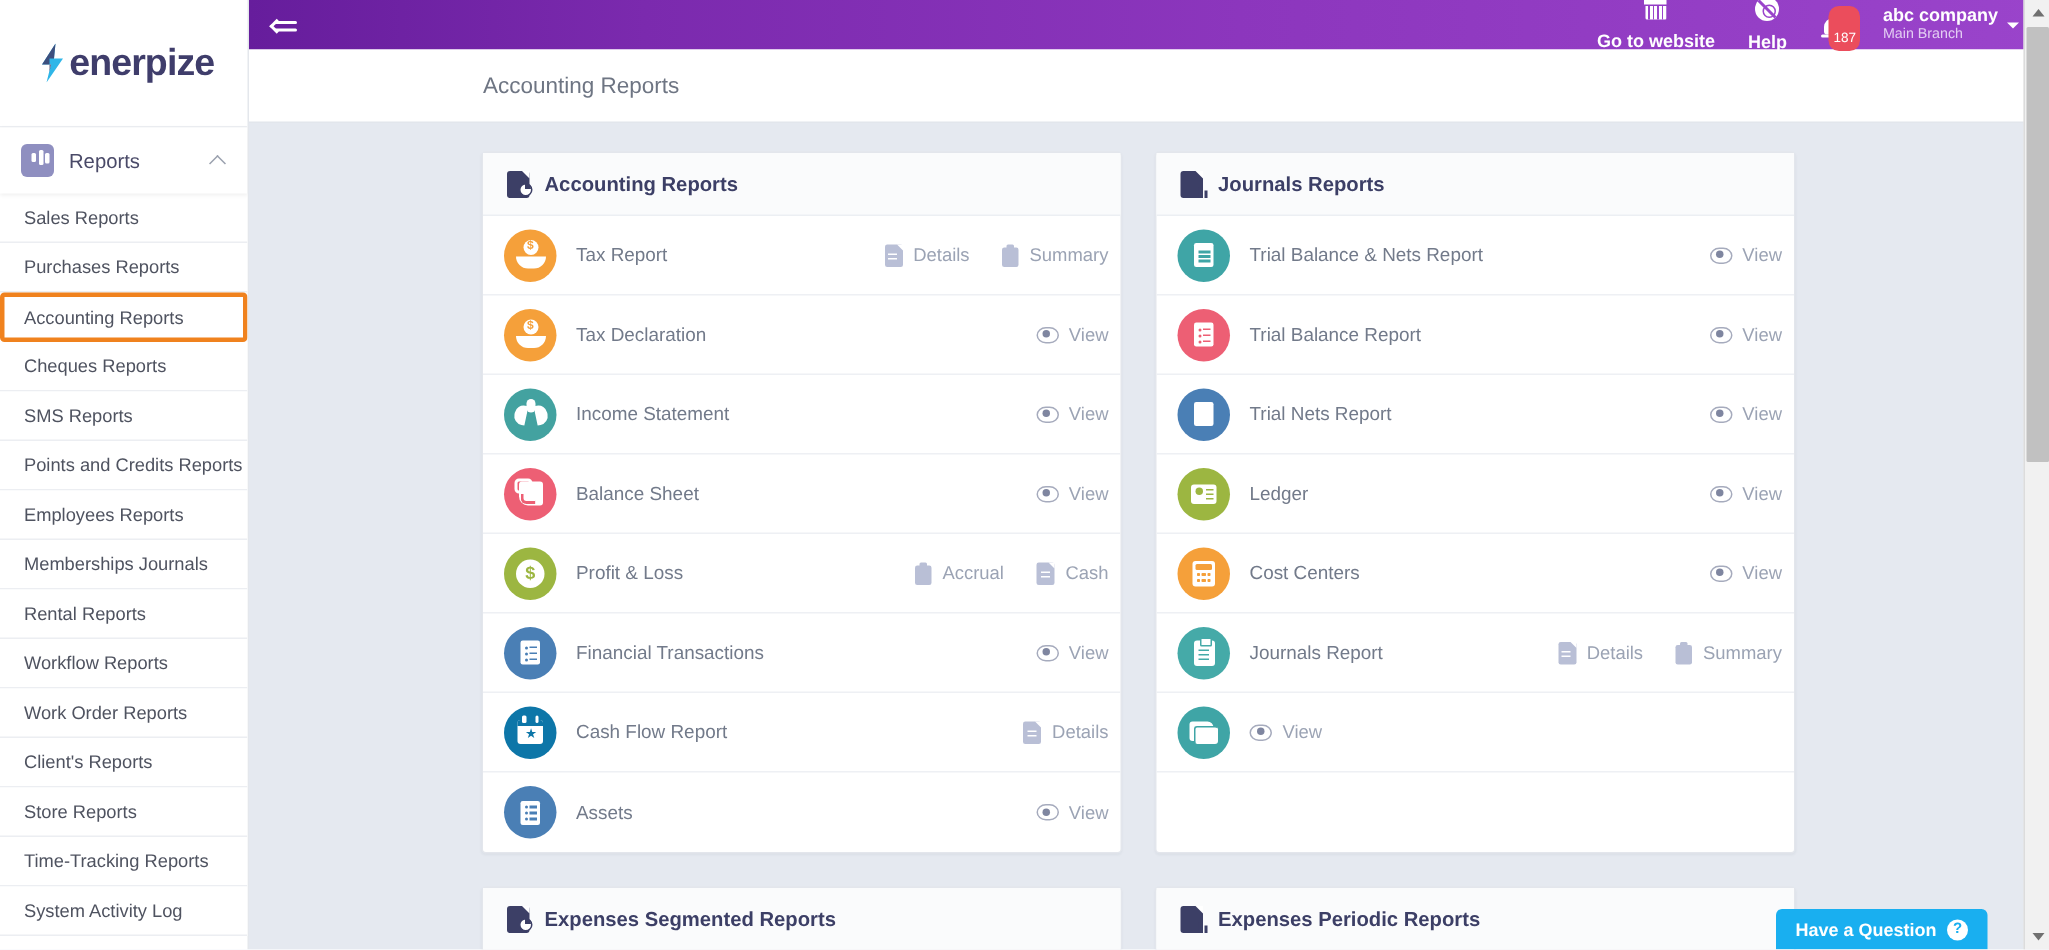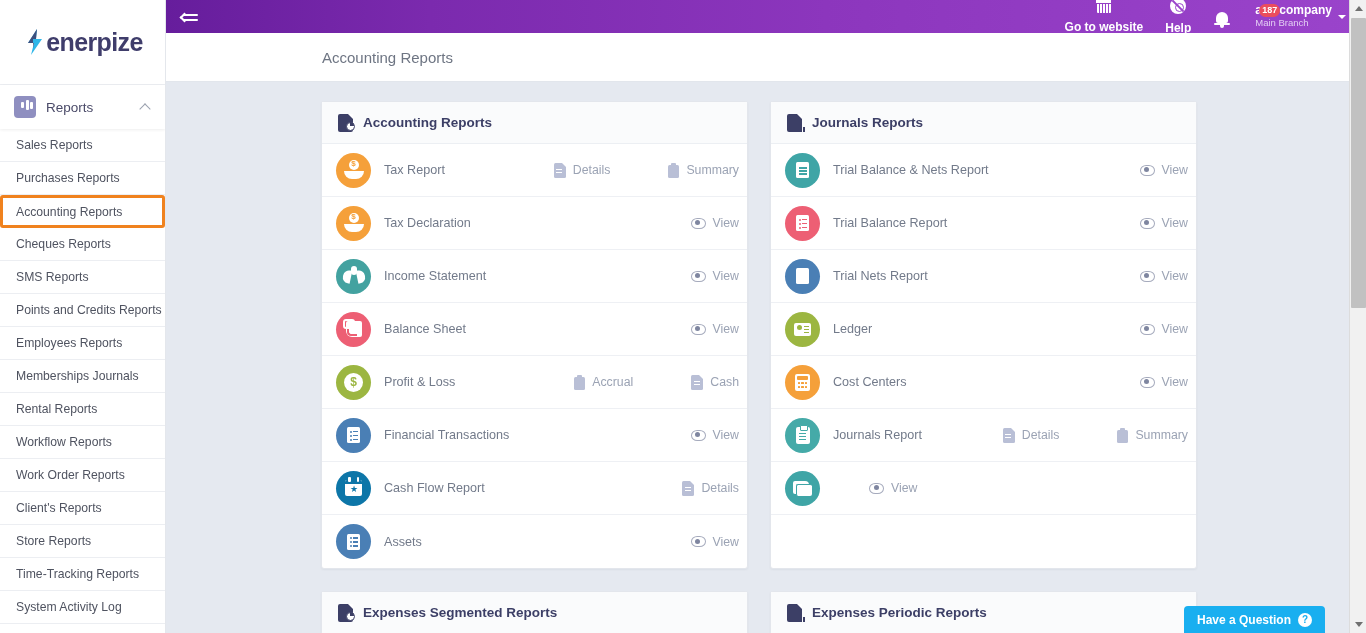--- a/index.html
+++ b/index.html
@@ -124,22 +124,22 @@
     content: ""; position: absolute; left: -2px; bottom: -2px; width: 16px; height: 2px;
     background: #fff; border-radius: 1px;
   }
   .bell::before {
     content: ""; position: absolute; left: 4px; bottom: -5px; width: 4px; height: 3px;
     background: #fff; border-radius: 0 0 3px 3px;
   }
   .badge {
     position: absolute; left: 6px; top: -3px; min-width: 19px; height: 13px;
     background: #eb4d5c; color: #fff; border-radius: 7px;
-    font-size: 9px; font-weight: bold; line-height: 13px; text-align: center;
-    padding: 0 3px; z-index: 2; margin-left: 40px;
+    font-size: 9px; font-weight: normal; line-height: 13px; text-align: center;
+    padding: 15px 3px; z-index: 2;
   }
 
   .company { display: flex; flex-direction: column; line-height: 1.15; cursor: pointer; }
   .company-name { font-size: 12px; font-weight: bold; color: #fff; }
   .company-branch { font-size: 9.5px; color: #e3cdf3; }
   .caret-wrap { display: flex; align-items: center; gap: 6px; }
   .caret {
     width: 0; height: 0; border-left: 4px solid transparent; border-right: 4px solid transparent;
     border-top: 4px solid #fff;
   }
@@ -198,21 +198,21 @@
     padding: 0 8px 0 14px; border-bottom: 1px solid #eef0f4;
   }
   .row:last-child { border-bottom: none; }
   .row-ico {
     width: 35px; height: 35px; flex: 0 0 35px; border-radius: 50%;
     display: flex; align-items: center; justify-content: center;
     margin-right: 13px;
   }
   .row-label { font-size: 12.6px; color: #727a8a; flex: 1; }
   .row-actions { display: flex; align-items: center; gap: 22px; }
-  .action { display: flex; align-items: center; gap: 7px; font-size: 12.3px; color: #9ba3b4; cursor: pointer; margin-left: 36px; }
+  .action { display: flex; align-items: center; gap: 7px; font-size: 12.3px; color: #9ba3b4; cursor: pointer; }
 
   
   .g { position: relative; }
   .g-doc { width: 13px; height: 16px; background: #fff; border-radius: 1.5px; }
   .g-doc::after { content:""; position:absolute; right:0; top:0; border-left:5px solid transparent; border-top:5px solid rgba(0,0,0,0.001); }
   .g-lines { position: absolute; left: 2.5px; top: 5px; width: 8px; height: 1.5px; background: currentColor;
              box-shadow: 0 3px 0 currentColor, 0 6px 0 currentColor; }
 
   .g-list { width: 13px; height: 16px; background: #fff; border-radius: 1.5px; }
   .g-list .dot { position: absolute; left: 2.5px; width: 2px; height: 2px; border-radius: 50%; background: currentColor; }

